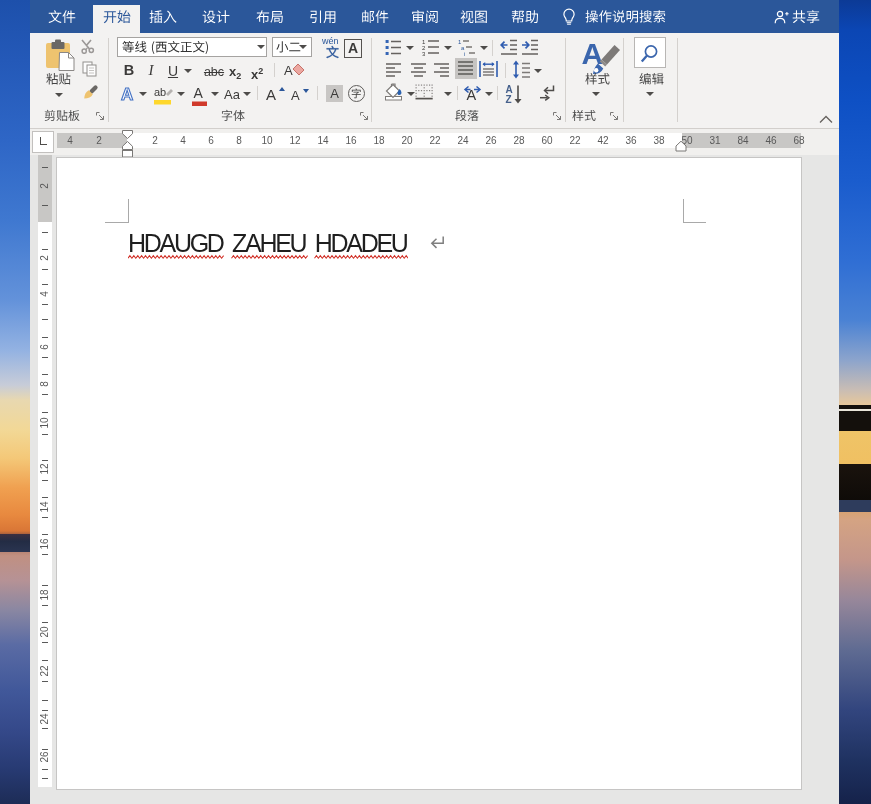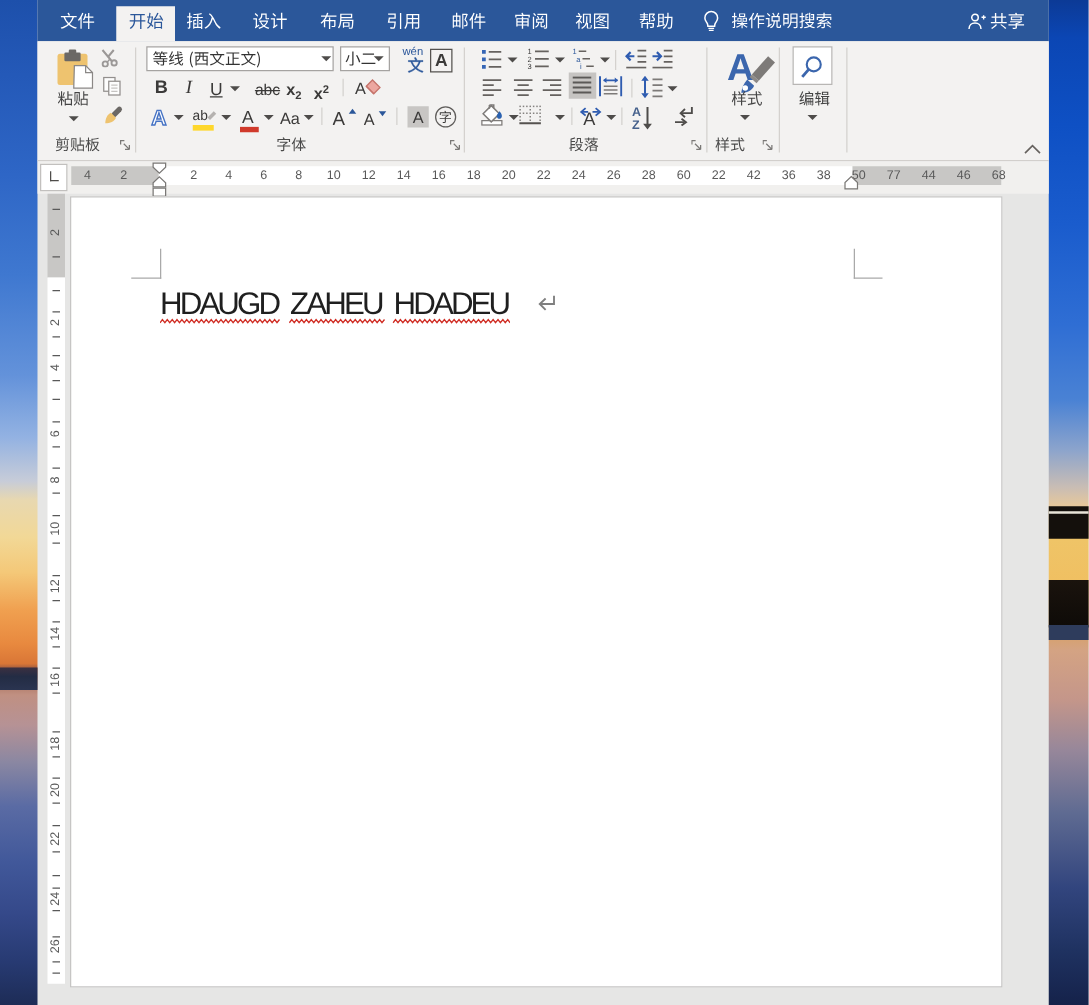--- a/index.html
+++ b/index.html
@@ -354,22 +354,22 @@
     <div class="num" style="left:435px">22</div>
     <div class="num" style="left:463px">24</div>
     <div class="num" style="left:491px">26</div>
     <div class="num" style="left:519px">28</div>
     <div class="num" style="left:547px">60</div>
     <div class="num" style="left:575px">22</div>
     <div class="num" style="left:603px">42</div>
     <div class="num" style="left:631px">36</div>
     <div class="num" style="left:659px">38</div>
     <div class="num" style="left:687px">50</div>
-    <div class="num" style="left:715px">77</div>
-    <div class="num" style="left:743px">44</div>
+    <div class="num" style="left:715px">31</div>
+    <div class="num" style="left:743px">84</div>
     <div class="num" style="left:771px">46</div>
     <div class="num" style="left:799px">68</div>
   </div>
 
 <svg class="a" style="left:121px;top:129px" width="13" height="29" viewBox="0 0 13 29">
     <path d="M1.5 1.5h10v3.2L6.5 9.5 1.5 4.7Z" fill="#fff" stroke="#7a7876"></path>
     <path d="M6.5 12.5 11.5 17.3v3.2H1.5v-3.2Z" fill="#fff" stroke="#7a7876"></path>
     <rect x="1.5" y="21.5" width="10" height="6.5" fill="#fff" stroke="#7a7876"></rect>
   </svg>
 <svg class="a" style="left:675px;top:140px" width="12" height="12" viewBox="0 0 12 12">

